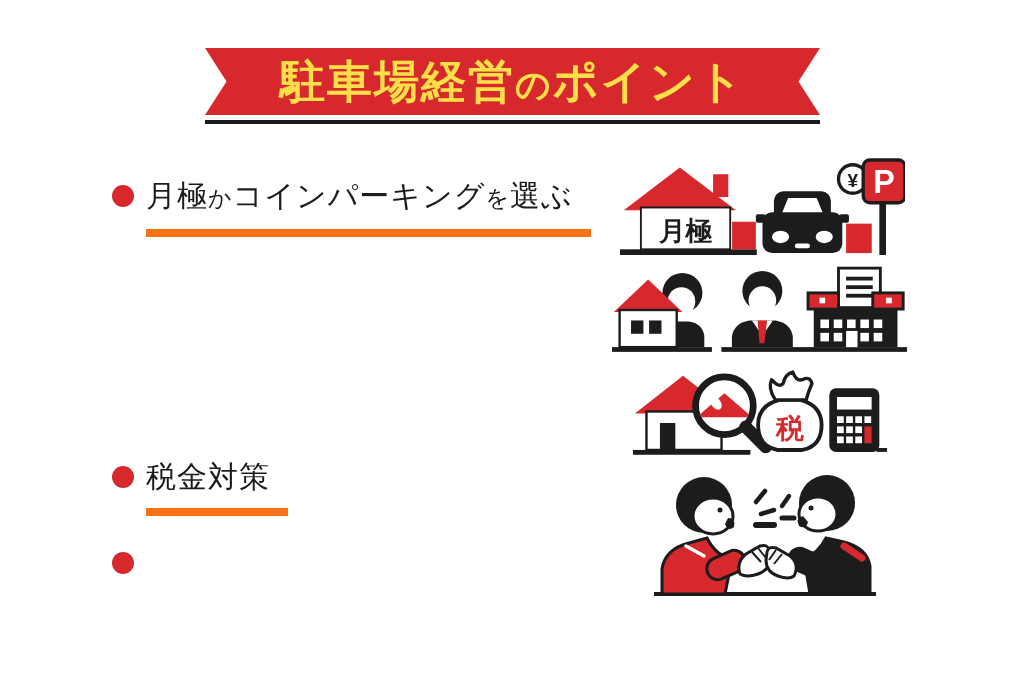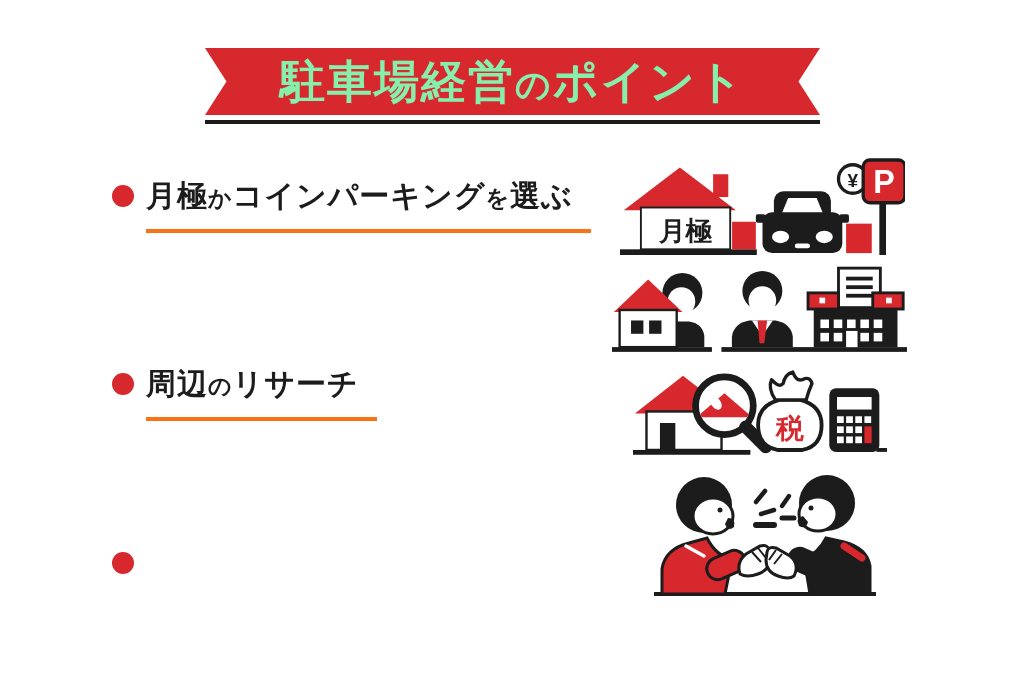--- a/index.html
+++ b/index.html
@@ -11,39 +11,39 @@
     background:var(--bg); overflow:hidden;
   }
   
   .ribbon {
     position:absolute; left:205px; top:48px; width:615px; height:67px;
     background:var(--red);
     clip-path:polygon(0 0,100% 0,96.5% 50%,100% 100%,0 100%,3.5% 50%);
     display:flex; align-items:center; justify-content:center;
   }
   .ribbon-title {
-    color:#86efac; font-size:45px; font-weight:800; letter-spacing:2px;
+    color:#fde047; font-size:45px; font-weight:800; letter-spacing:2px;
     white-space:nowrap; line-height:1;
   }
   .ribbon-title .small-kana { font-size:35px; }
   .header-rule {
     position:absolute; left:205px; top:120px; width:615px; height:4px;
     background:#1b1b1b;
   }
   
   .point { position:absolute; left:112px; }
   .p1{top:178px} .p2{top:276px} .p3{top:366px} .p4{top:459px} .p5{top:545px}
   .dot {
     position:absolute; left:0; top:7px; width:22px; height:22px;
     border-radius:50%; background:var(--red);
   }
   .point-text {
     display:inline-block; margin-left:34px;
-    font-size:30px; font-weight:700; color:var(--ink); letter-spacing:1px;
-    line-height:36px; border-bottom:4px solid #f97316;
+    font-size:30px; font-weight:400; color:var(--ink); letter-spacing:1px;
+    line-height:36px; border-bottom:8px solid #f97316;
     padding:0 18px 13px 0; white-space:nowrap;
   }
   .point-text .small-kana { font-size:23px; }
   
   .illus { position:absolute; }
   .il1{left:620px; top:155px; width:285px; height:105px;}
   .il2{left:612px; top:266px; width:295px; height:88px;}
   .il3{left:633px; top:363px; width:255px; height:95px;}
   .il4{left:648px; top:466px; width:235px; height:132px;}
   svg { display:block; width:100%; height:100%; }
@@ -58,23 +58,23 @@
 
   <div class="ribbon">
     <div class="ribbon-title"><span>駐車場経営</span><span class="small-kana">の</span><span>ポイント</span></div>
   </div>
   <div class="header-rule"></div>
 
   <div class="point p1">
     <span class="dot"></span>
     <span class="point-text"><span>月極</span><span class="small-kana">か</span><span>コインパーキング</span><span class="small-kana">を</span><span>選ぶ</span></span>
   </div>
-  <div class="point p3">
+  <div class="point p4">
     <span class="dot"></span>
-    <span class="point-text"><span>周辺</span><span class="small-kana">の</span><span>リサーチ</span></span>
+    <span class="point-text"><span>税金対策</span></span>
   </div>
   <div class="point p5">
     <span class="dot"></span>
   </div>
 
   <div class="illus il1">
     <svg viewBox="0 0 300 110">
       <g>
         <rect class="f-ink" x="0" y="99" width="144" height="6"></rect>
         <rect class="f-red" x="98" y="20" width="16" height="24"></rect>

